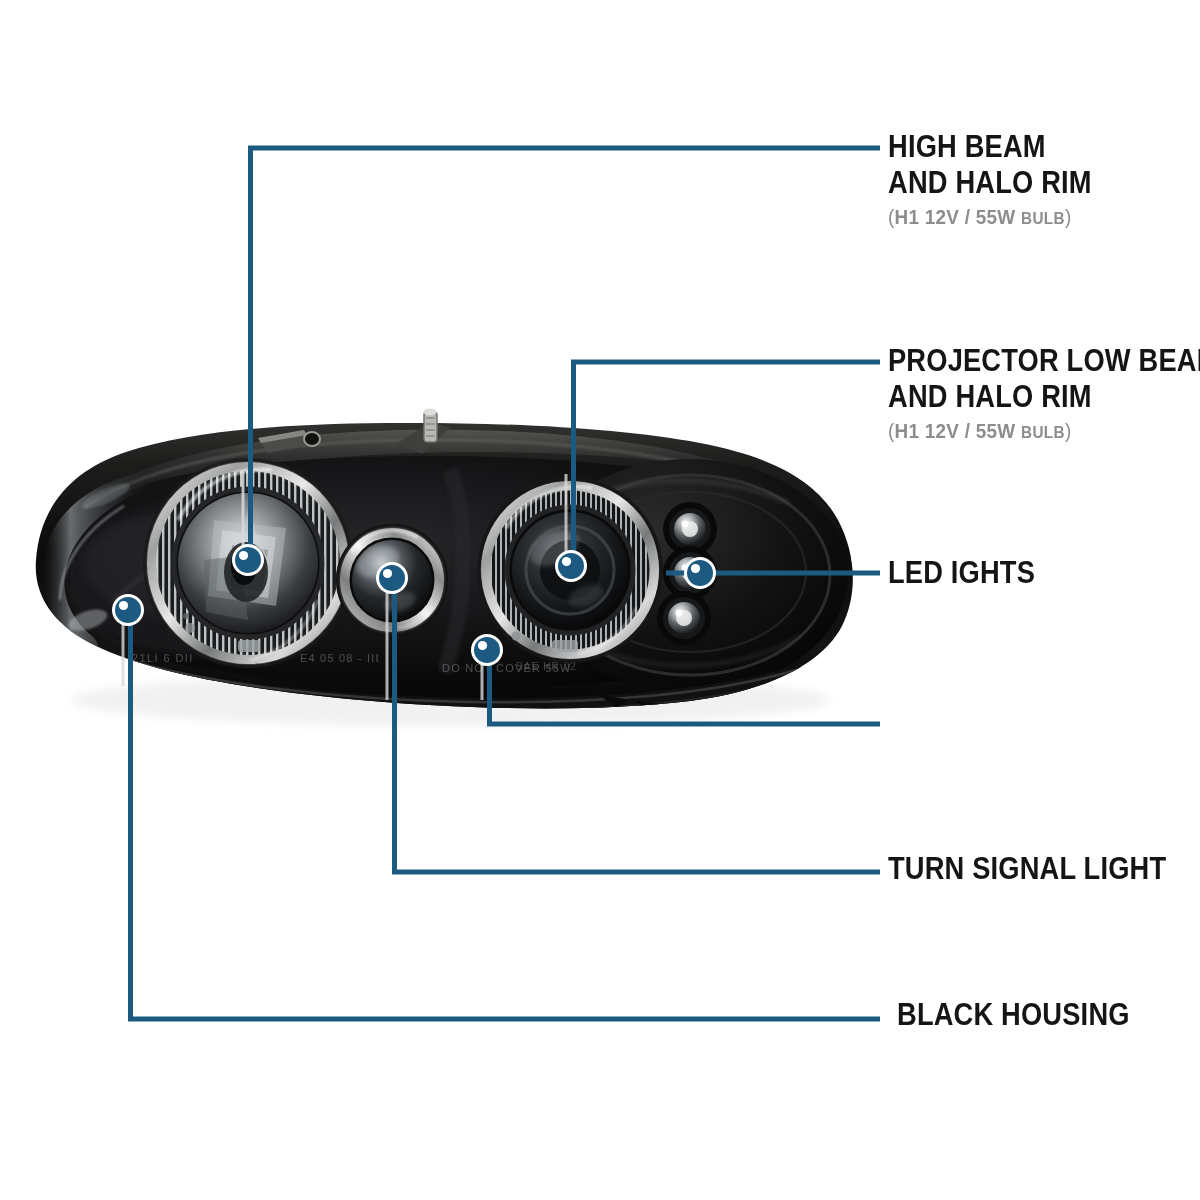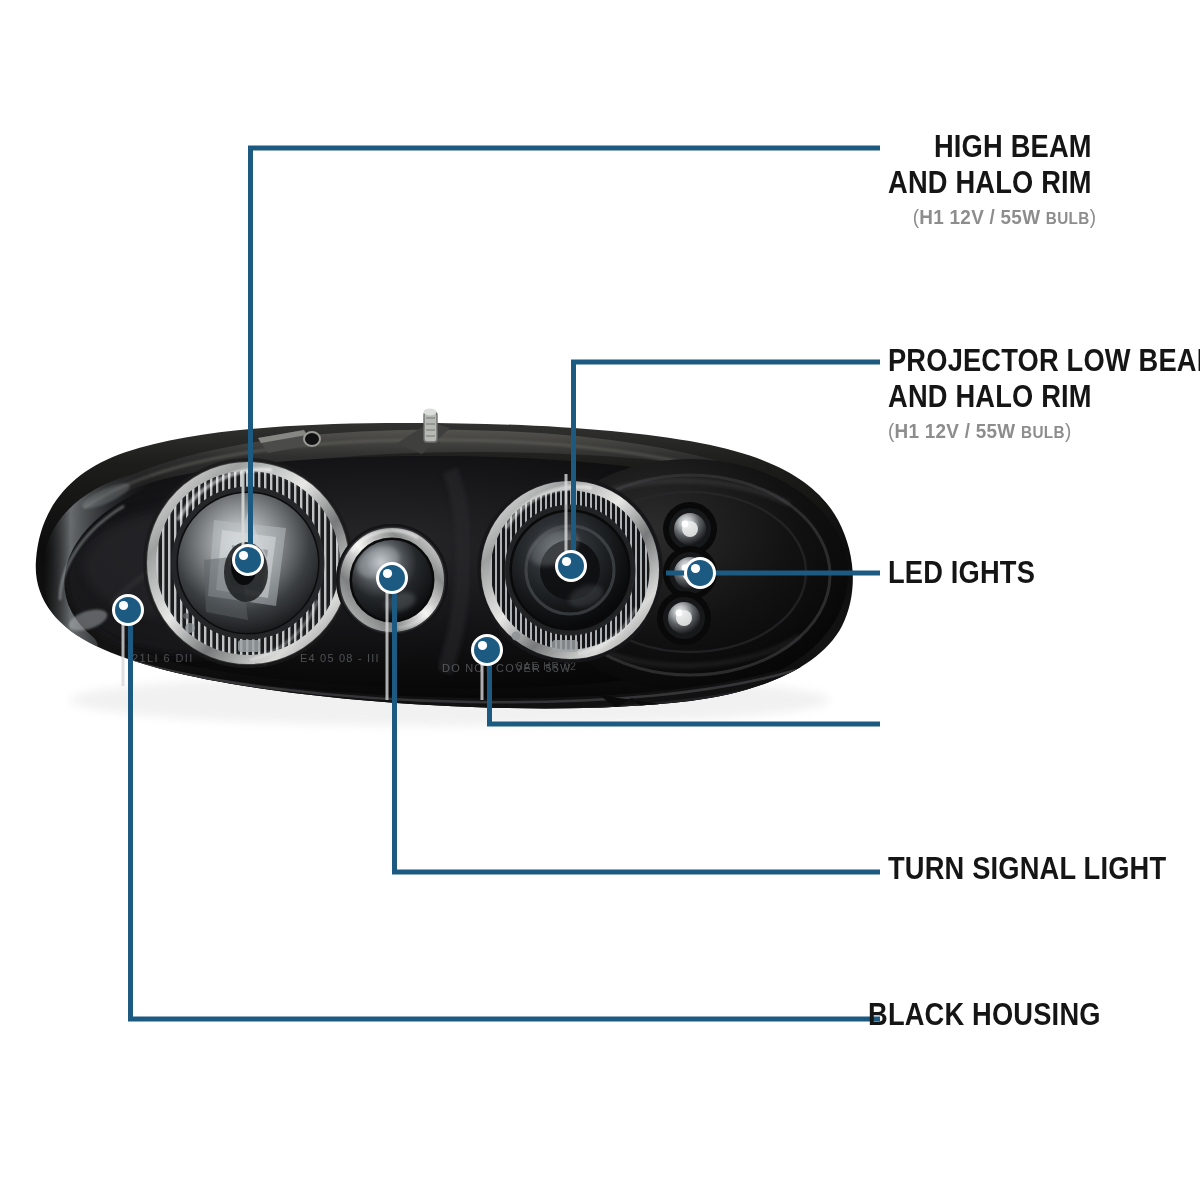--- a/index.html
+++ b/index.html
@@ -453,38 +453,38 @@
         <circle cx="387.5" cy="573.5" r="4.6" fill="#ffffff"></circle>
       </g>
       <g>
         <circle cx="128" cy="610" r="16" fill="#ffffff"></circle>
         <circle cx="128" cy="610" r="13" fill="#1d5a82"></circle>
         <circle cx="123.5" cy="605.5" r="4.6" fill="#ffffff"></circle>
       </g>
     </g>
   </svg>
 
-  <div class="callout-label" style="left:888px; top:131px;text-align:right;">
+  <div class="callout-label" style="left:888px; top:131px;">
     <span class="callout-title">HIGH BEAM</span>
     <span class="callout-title">AND HALO RIM</span>
     <span class="callout-sub"><span class="paren">(</span><span>H1  12V / 55W</span> <span class="small">BULB</span><span class="paren">)</span></span>
   </div>
 
   <div class="callout-label" style="left:888px; top:345px;">
     <span class="callout-title">PROJECTOR LOW BEAM</span>
     <span class="callout-title">AND HALO RIM</span>
     <span class="callout-sub"><span class="paren">(</span><span>H1  12V / 55W</span> <span class="small">BULB</span><span class="paren">)</span></span>
   </div>
 
   <div class="callout-label" style="left:888px; top:557px;">
     <span class="callout-title">LED IGHTS</span>
   </div>
 
 
   <div class="callout-label" style="left:888px; top:853px;">
     <span class="callout-title">TURN SIGNAL LIGHT</span>
   </div>
 
-  <div class="callout-label" style="left:868px; top:999px;">
+  <div class="callout-label" style="left:897px; top:999px;">
     <span class="callout-title">BLACK HOUSING</span>
   </div>
 
 </div>
 
 </body></html>

